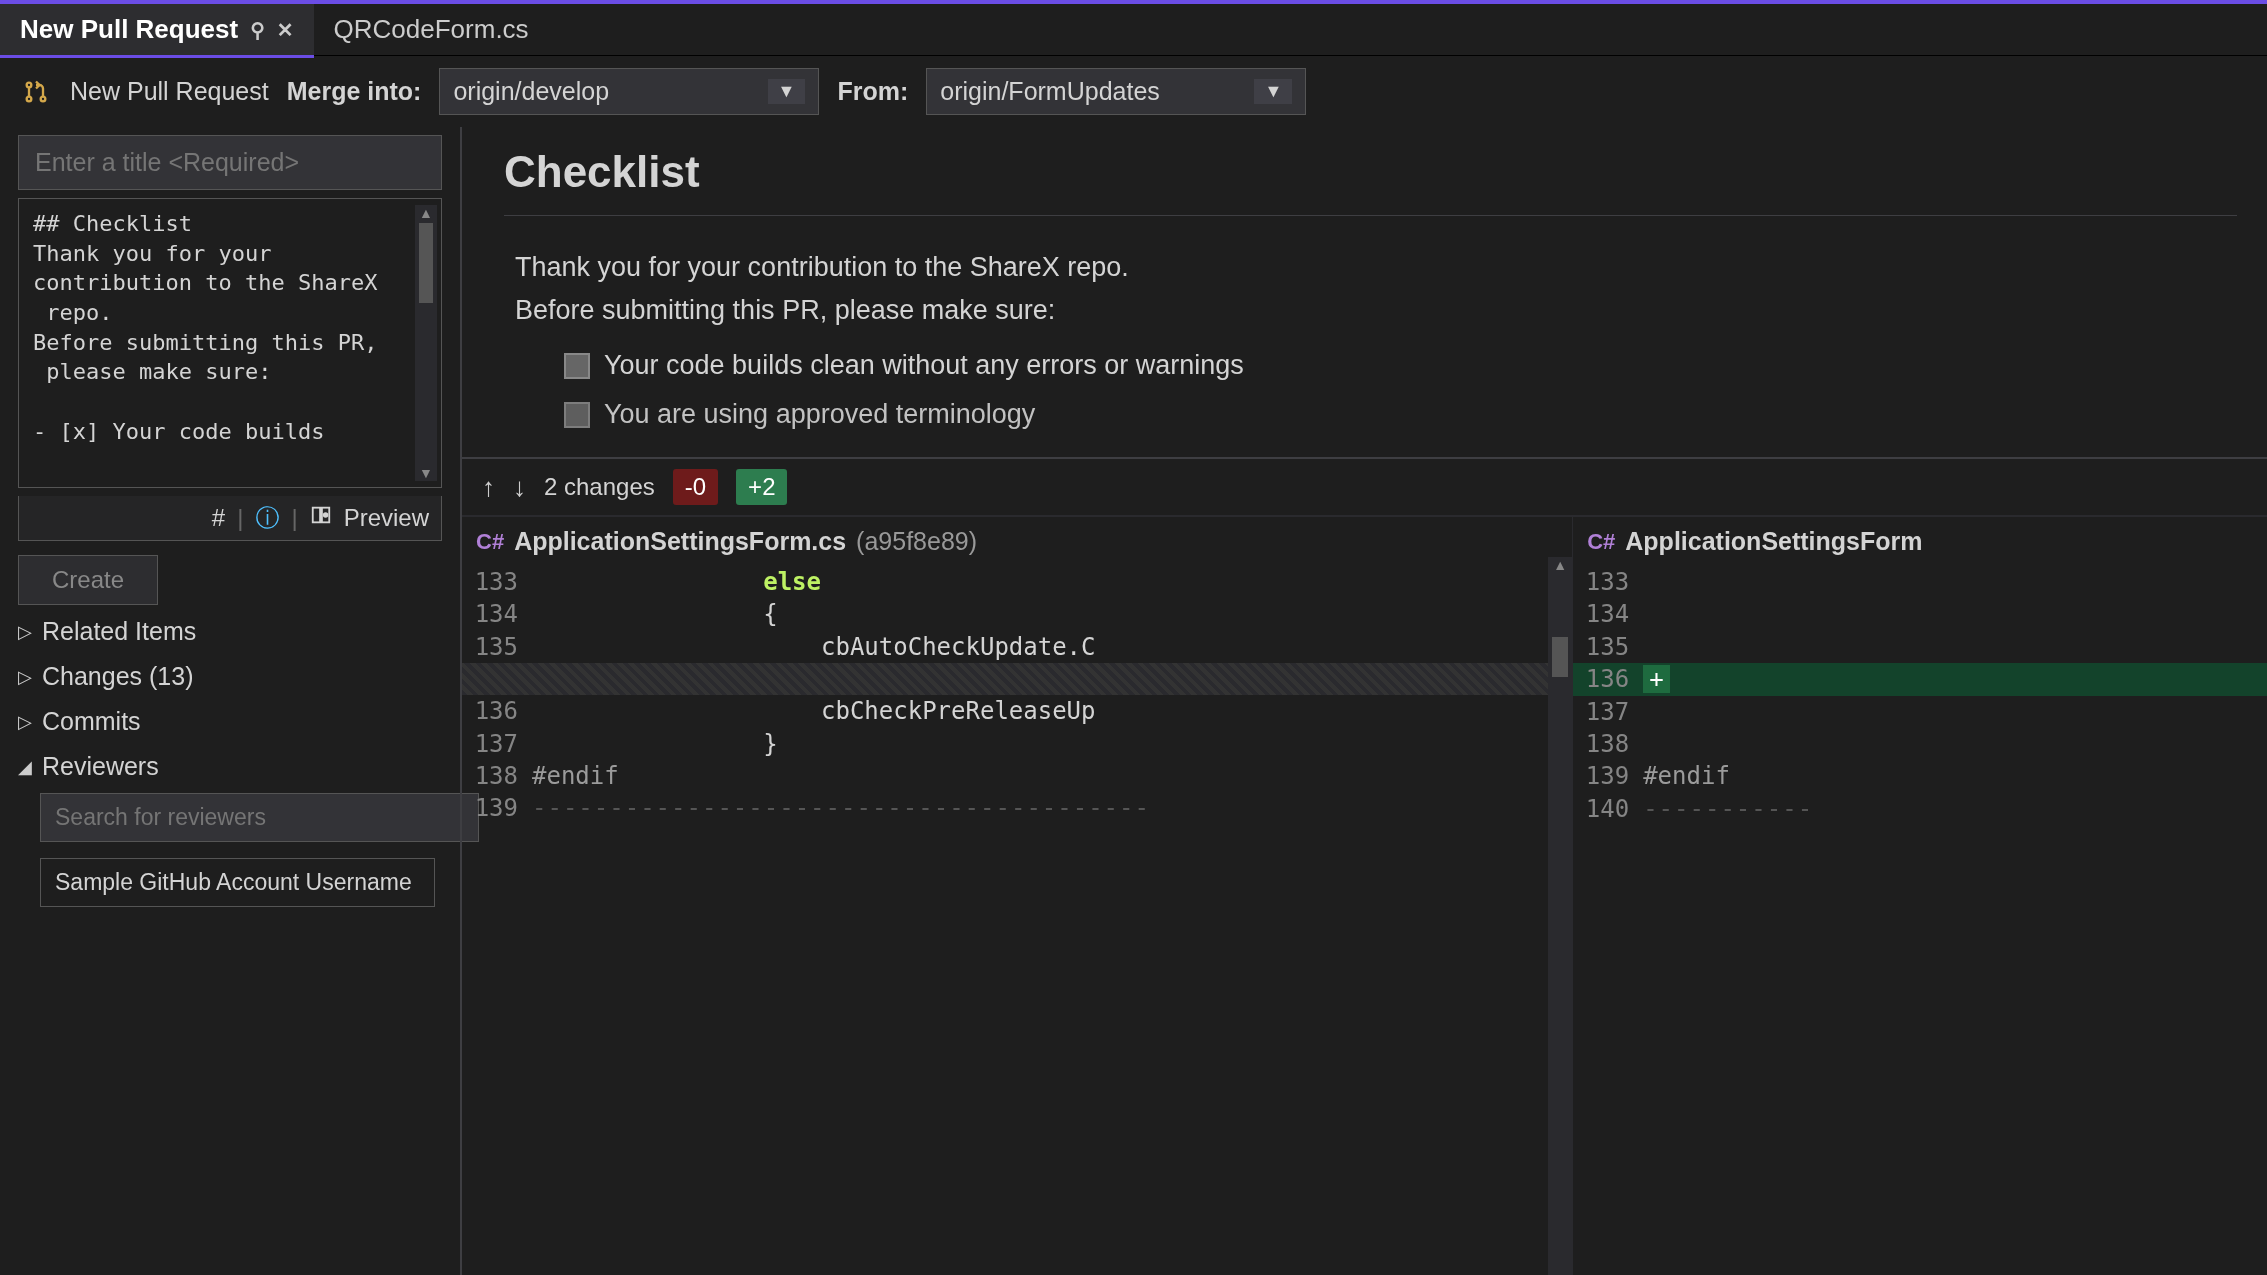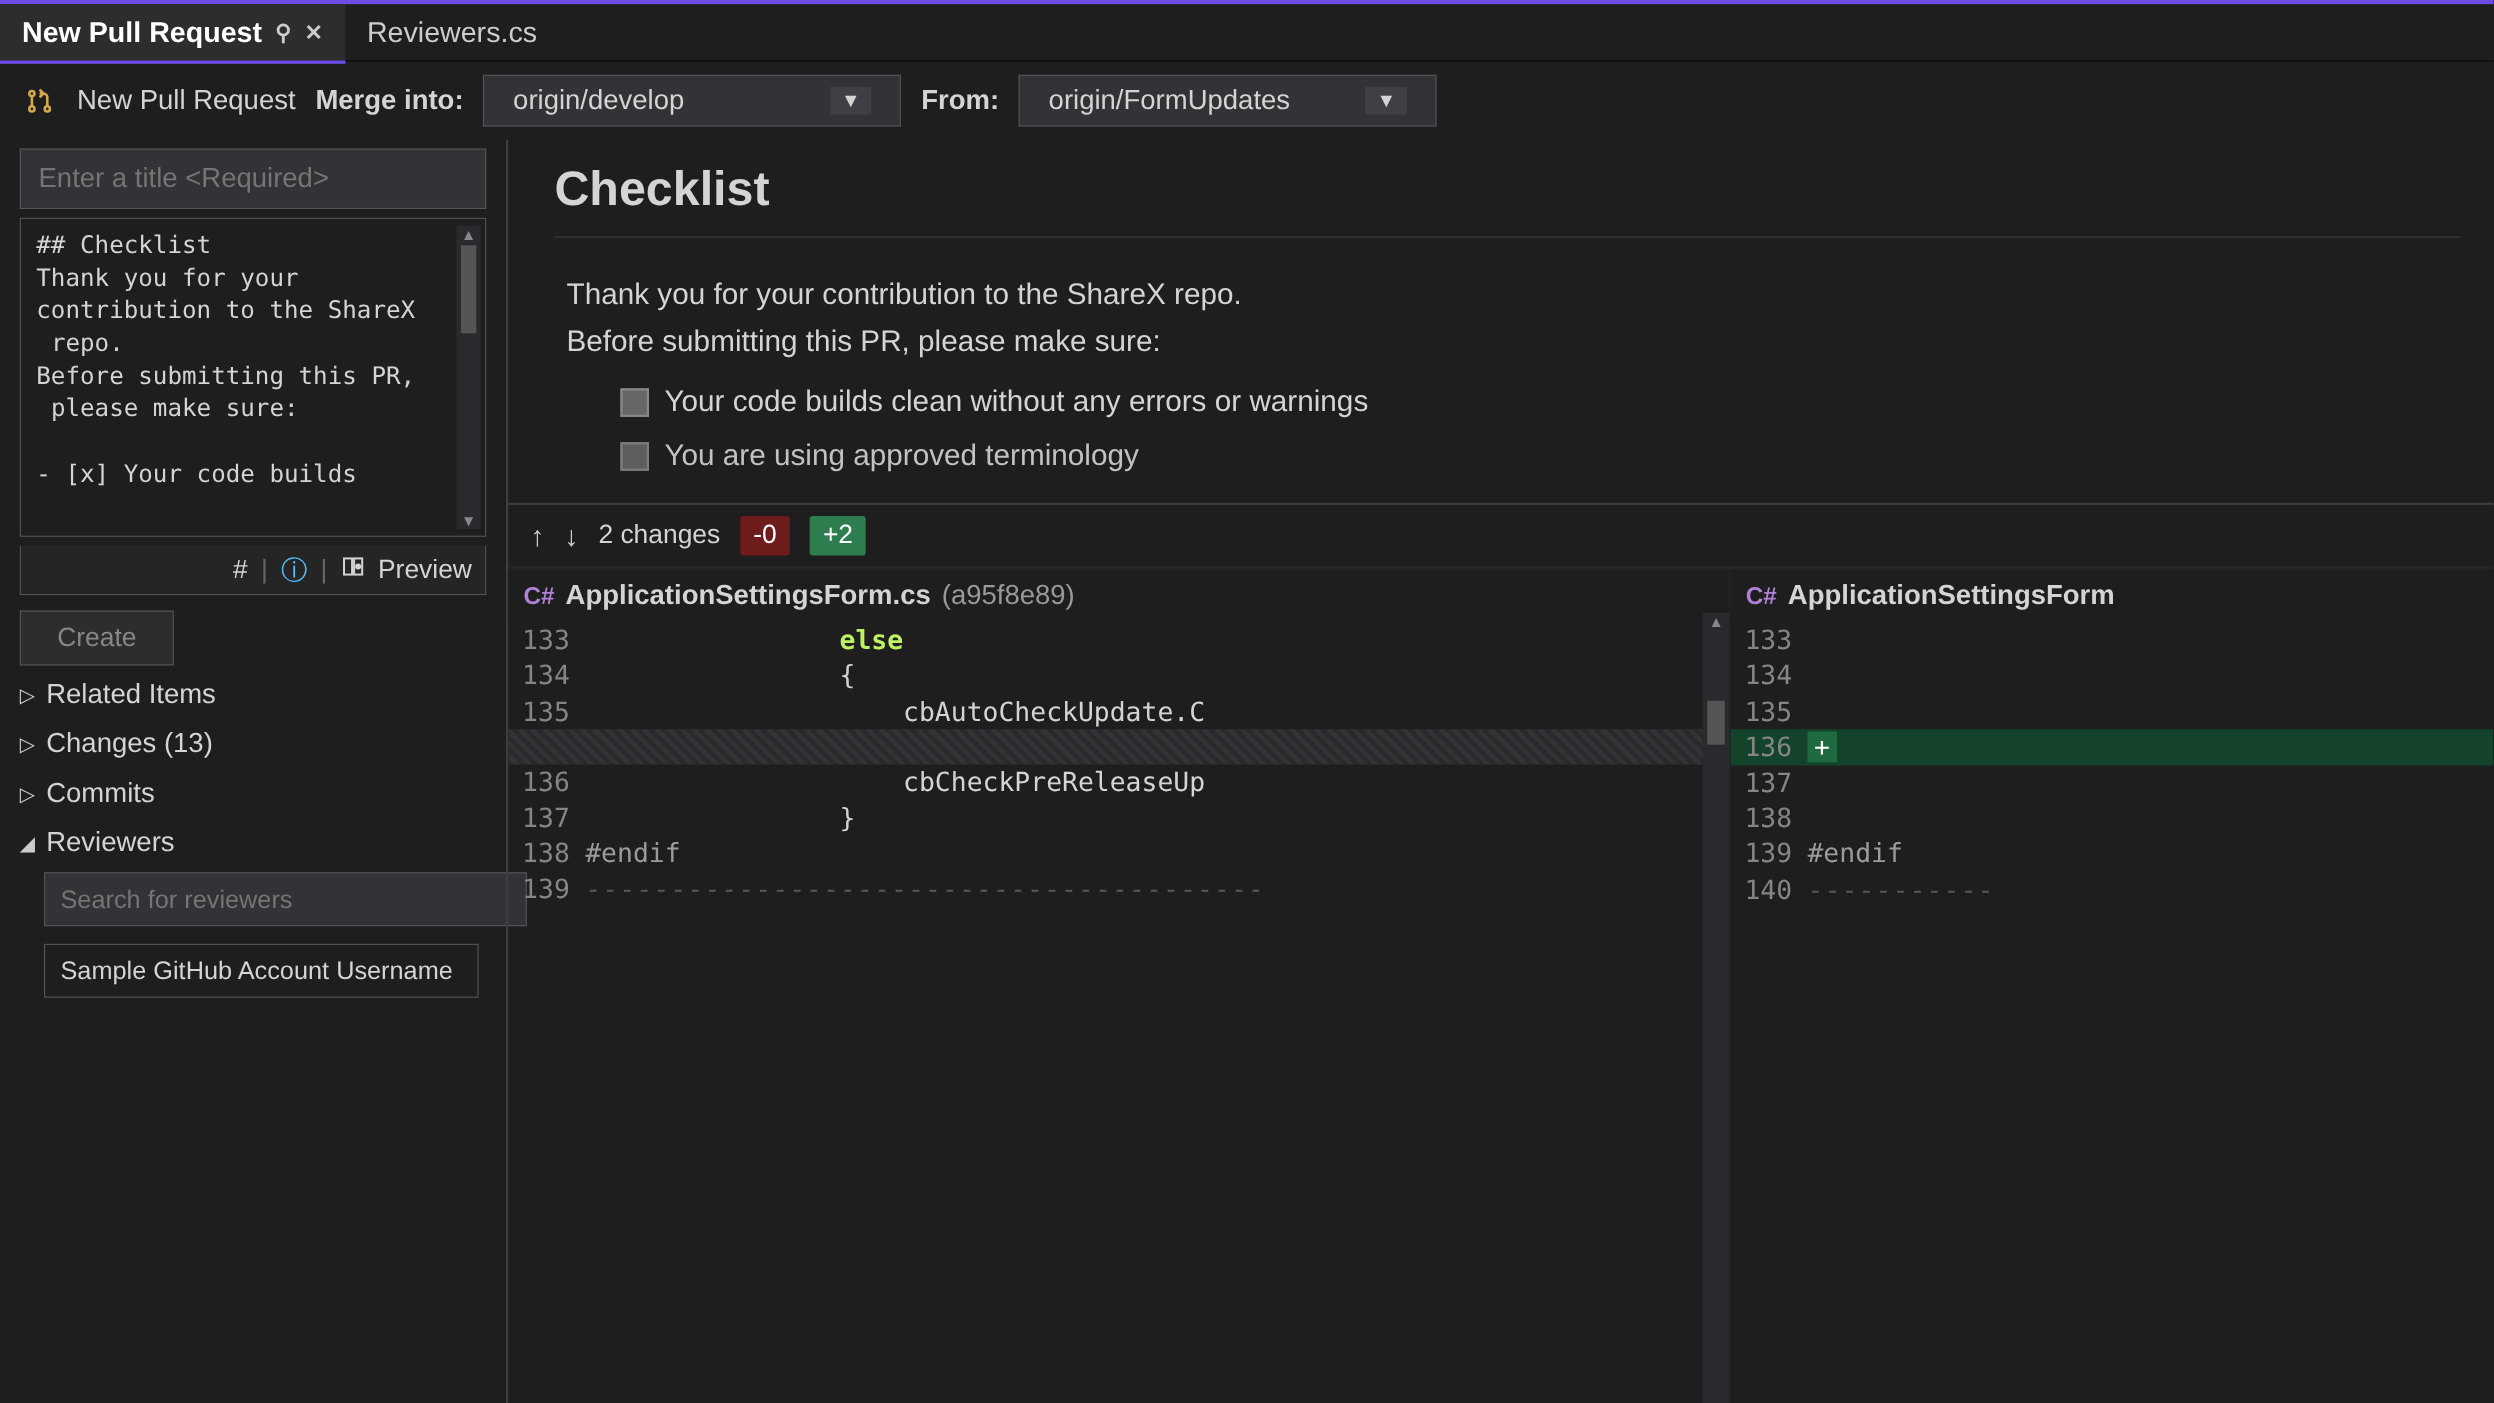--- a/index.html
+++ b/index.html
@@ -55,21 +55,21 @@
   width: 32px; height: 32px;
   display: flex; align-items: center; justify-content: center;
 }
 .toolbar-label { font-size: 25px; color: #d4d4d4; }
 .toolbar-label.bold { font-weight: 600; }
 .dropdown {
   display: flex;
   align-items: center;
   background: #333337;
   border: 1px solid #555;
-  padding: 8px 26px;
+  padding: 8px 13px;
   min-width: 380px;
   justify-content: space-between;
   font-size: 25px;
 }
 .dropdown .caret {
   background: #3f3f46;
   padding: 2px 10px;
   margin-left: 12px;
   font-size: 18px;
 }
@@ -285,21 +285,21 @@
 
 <div class="top-purple"></div>
 
 <div class="tabs">
   <div class="tab active">
     <span>New Pull Request</span>
     <span class="pin">⚲</span>
     <span class="close">✕</span>
   </div>
   <div class="tab">
-    <span>Reviewers.cs</span>
+    <span>QRCodeForm.cs</span>
   </div>
 </div>
 
 <div class="toolbar">
   <div class="icon-pr">
     <svg width="28" height="28" viewBox="0 0 24 24" fill="none" stroke="#d4a84b" stroke-width="2">
       <circle cx="6" cy="6" r="2"></circle>
         <circle cx="6" cy="18" r="2"></circle>
         <circle cx="18" cy="18" r="2"></circle>
       <path d="M6 8v8M18 16V9a3 3 0 0 0-3-3h-3"></path>

